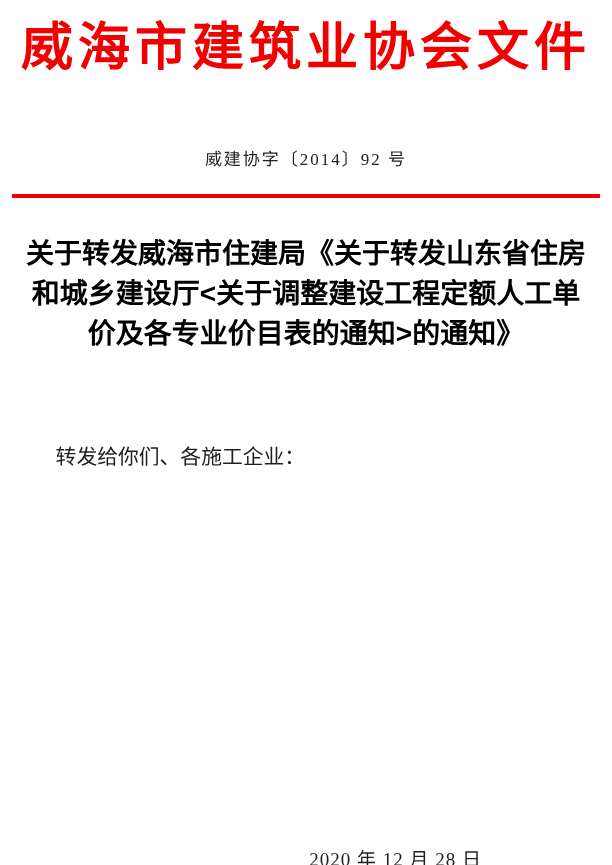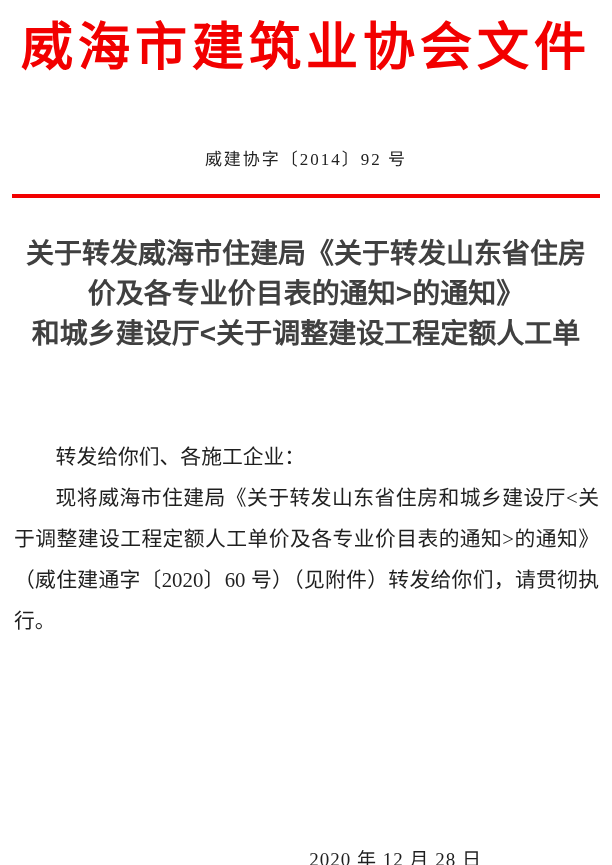--- a/index.html
+++ b/index.html
@@ -45,21 +45,21 @@
     background:var(--red);
   }
   .doc-title{
     position:absolute;
     top:218px; left:8px; right:8px;
     text-align:center;
     font-family:"Liberation Sans","DejaVu Sans",sans-serif;
     font-weight:700;
     font-size:28px;
     line-height:40px;
-    color:#404040;
+    color:#000000;
   }
   .body-block{
     position:absolute;
     top:420px; left:14px; right:13px;
     font-size:20.8px;
     line-height:41px;
     text-align:justify;
     color:var(--ink);
   }
   .body-block p{
@@ -87,24 +87,23 @@
 <div class="page">
 
   <div class="masthead">威海市建筑业协会文件</div>
 
   <div class="doc-number">威建协字〔2014〕92 号</div>
 
   <div class="divider"></div>
 
   <div class="doc-title">
     <div>关于转发威海市住建局《关于转发山东省住房</div>
+    <div>和城乡建设厅&lt;关于调整建设工程定额人工单</div>
     <div>价及各专业价目表的通知&gt;的通知》</div>
-    <div>和城乡建设厅&lt;关于调整建设工程定额人工单</div>
   </div>
 
   <div class="body-block">
     <p class="salutation">转发给你们、各施工企业：</p>
-    <p>现将威海市住建局《关于转发山东省住房和城乡建设厅&lt;关于调整建设工程定额人工单价及各专业价目表的通知&gt;的通知》（威住建通字〔2020〕60 号）（见附件）转发给你们，请贯彻执行。</p>
   </div>
 
   <div class="issue-date">2020 年 12 月 28 日</div>
 
 </div>
 
 </body></html>

